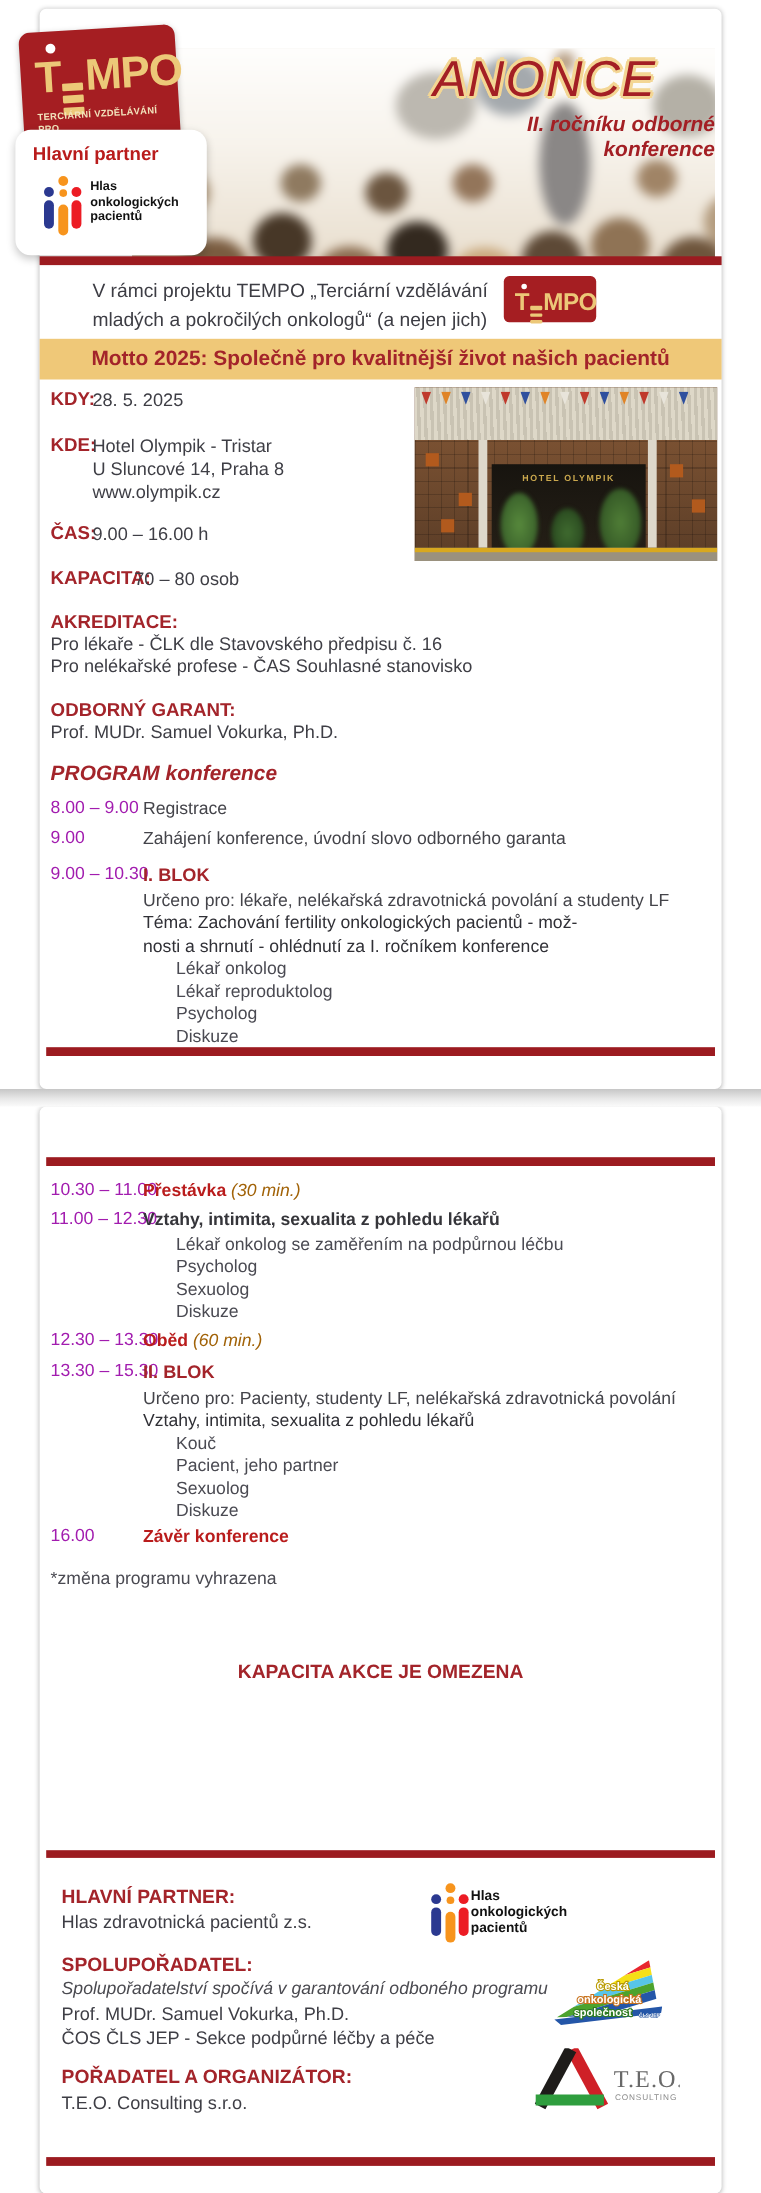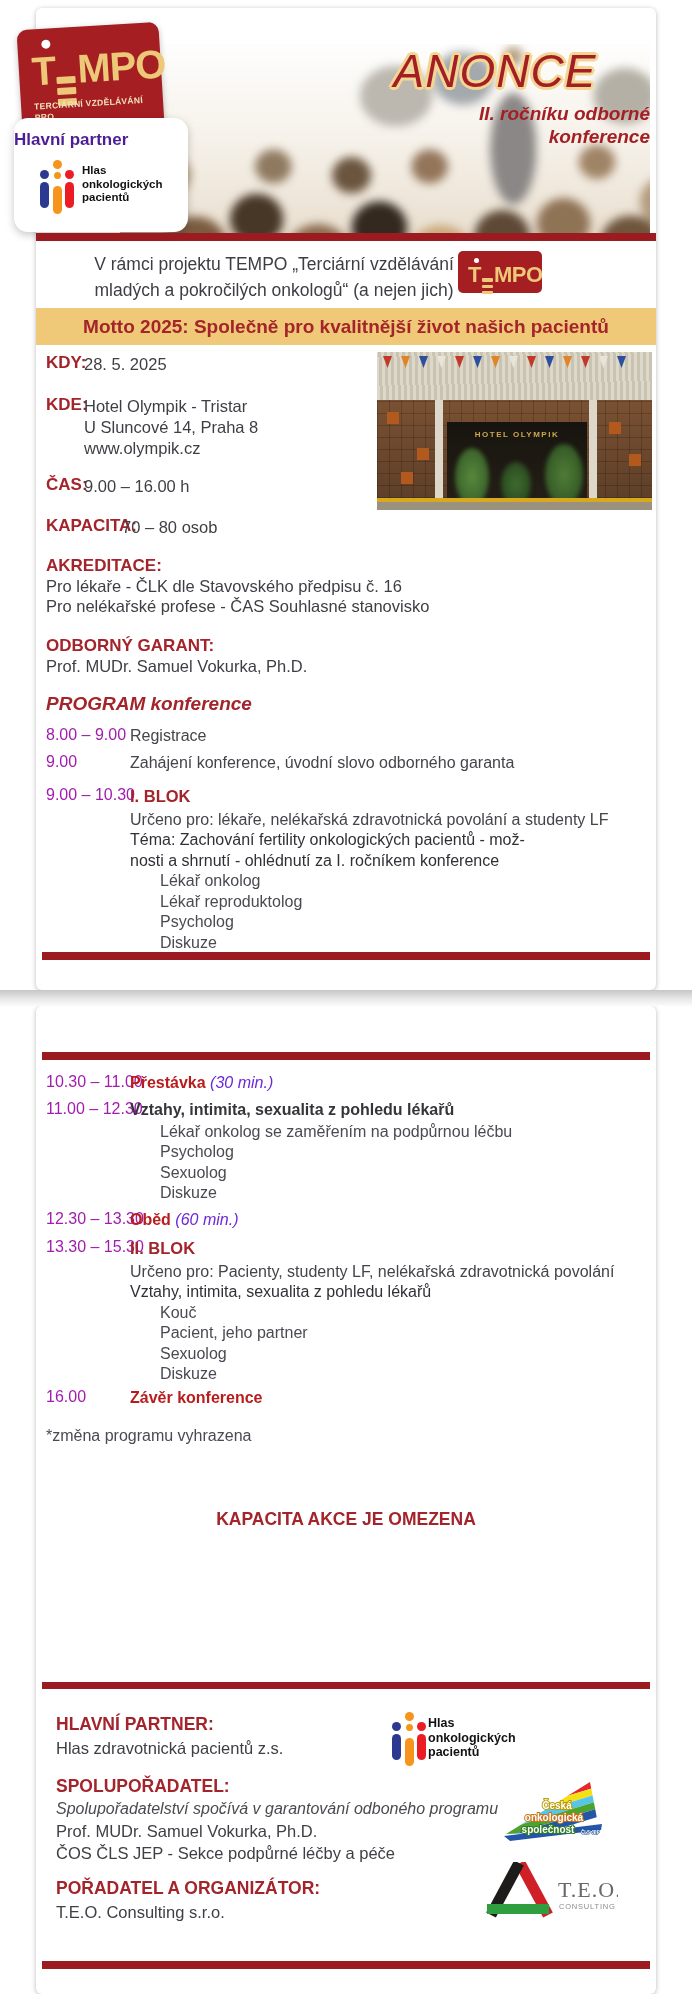--- a/index.html
+++ b/index.html
@@ -52,22 +52,22 @@
   .tempo-word{position:absolute;color:#ecc878;font-weight:bold;letter-spacing:-1px;white-space:nowrap;}
   .tempo-e{display:inline-flex;flex-direction:column;justify-content:center;vertical-align:baseline;}
   .tempo-e b{display:block;background:#ecc878;border-radius:1px;}
   .tempo-sub{position:absolute;color:#f2e3bc;font-size:8.5px;line-height:11px;font-weight:bold;letter-spacing:.3px;}
   .tempo-small{position:absolute;left:458px;top:251px;width:84px;height:42px;background:#a51e22;
                border-radius:5px;}
 
   
   .partner-card{position:absolute;left:14px;top:118px;width:174px;height:114px;background:#fff;
                 border-radius:14px;box-shadow:0 3px 8px rgba(0,0,0,.22);}
-  .partner-title{position:absolute;left:0;top:12px;width:146px;text-align:left;
-                 font-size:17px;font-weight:bold;color:#4c1d95;}
+  .partner-title{position:absolute;left:0;top:12px;width:146px;text-align:center;
+                 font-size:17px;font-weight:bold;color:#b91c1c;}
 
   
   .hlas-dots{position:absolute;width:34px;height:54px;}
   .hlas-dots i{position:absolute;border-radius:6px;}
   .hd-b1{left:0;top:10px;width:9px;height:9px;border-radius:50%!important;background:#2b3990;}
   .hp-b{left:0;top:22px;width:9px;height:26px;background:#2b3990;}
   .hd-o1{left:12.5px;top:0;width:9px;height:9px;border-radius:50%!important;background:#f7941d;}
   .hd-o2{left:13.5px;top:12px;width:7px;height:7px;border-radius:50%!important;background:#f7941d;}
   .hp-o{left:12.5px;top:26px;width:9px;height:28px;background:#f7941d;}
   .hd-r1{left:25px;top:10px;width:9px;height:9px;border-radius:50%!important;background:#ec1c24;}
@@ -76,21 +76,21 @@
 
   
   .anonce{position:absolute;left:340px;top:44px;width:310px;text-align:center;
           font-size:46px;font-weight:normal;font-style:italic;color:#a31f24;letter-spacing:1px;
           text-shadow:-2px -2px 0 #f3d694,2px -2px 0 #f3d694,-2px 2px 0 #f3d694,2px 2px 0 #f3d694,
                       0 3px 0 #f3d694,3px 0 0 #f3d694,-3px 0 0 #f3d694,0 -3px 0 #f3d694;}
   .anonce-sub{position:absolute;left:340px;top:102px;width:310px;text-align:right;
               font-size:19px;line-height:23px;font-weight:bold;font-style:italic;color:#a31f24;}
 
   
-  .intro{position:absolute;left:84px;top:251px;width:380px;text-align:center;
+  .intro{position:absolute;left:84px;top:251px;width:380px;text-align:left;
          font-size:17.5px;line-height:26px;color:#3d3d44;}
   .motto{position:absolute;left:36px;top:308px;width:620px;height:37px;background:#efc878;
          text-align:center;line-height:37px;font-size:19px;font-weight:bold;color:#a3242a;}
 
   
   .hotel{position:absolute;left:377px;top:352px;width:275px;height:158px;overflow:hidden;background:#6f4a2e;}
   .hotel-ceiling{position:absolute;left:0;top:0;width:275px;height:48px;
     background:repeating-linear-gradient(88deg,#ded8c8 0 3px,#c9c3b3 3px 6px);}
   .hotel-bunting{position:absolute;left:0;top:4px;width:275px;display:flex;gap:9px;padding-left:6px;}
   .hotel-bunting i{width:9px;height:12px;clip-path:polygon(0 0,100% 0,50% 100%);}
@@ -114,21 +114,21 @@
   .rhead{position:absolute;font-size:17px;font-weight:bold;color:#a3242a;text-align:right;}
   .body-line{position:absolute;font-size:16.5px;color:#3e3e45;}
 
   
   .phead{position:absolute;left:46px;font-size:19px;font-weight:bold;color:#a3242a;}
   .prow{position:absolute;left:0;width:692px;}
   .ptime{position:absolute;left:46px;font-size:16px;color:#a21caf;white-space:nowrap;}
   .pbody{position:absolute;left:130px;width:520px;font-size:16px;line-height:20.5px;color:#4a4a52;}
   .ptitle{font-weight:bold;color:#b91c1c;}
   .ptitle-dark{font-weight:bold;color:#35353a;}
-  .pnote{font-style:italic;color:#6d28d9;}
+  .pnote{font-style:italic;color:#a16207;}
   .pblock{font-weight:bold;color:#a3242a;font-size:16.5px;margin-bottom:3px;}
   .ptheme{font-weight:normal;color:#303036;}
   .pitem{padding-left:30px;}
   .pline{color:#44444a;}
   .footnote{position:absolute;left:46px;font-size:16px;color:#4a4a52;}
 
   .reg1{position:absolute;left:36px;top:1486px;width:620px;text-align:center;
         font-size:17.5px;font-weight:bold;color:#2e2e33;}
   .reg2{position:absolute;left:36px;top:1509px;width:620px;text-align:center;
         font-size:17.5px;font-weight:bold;color:#a3242a;}

